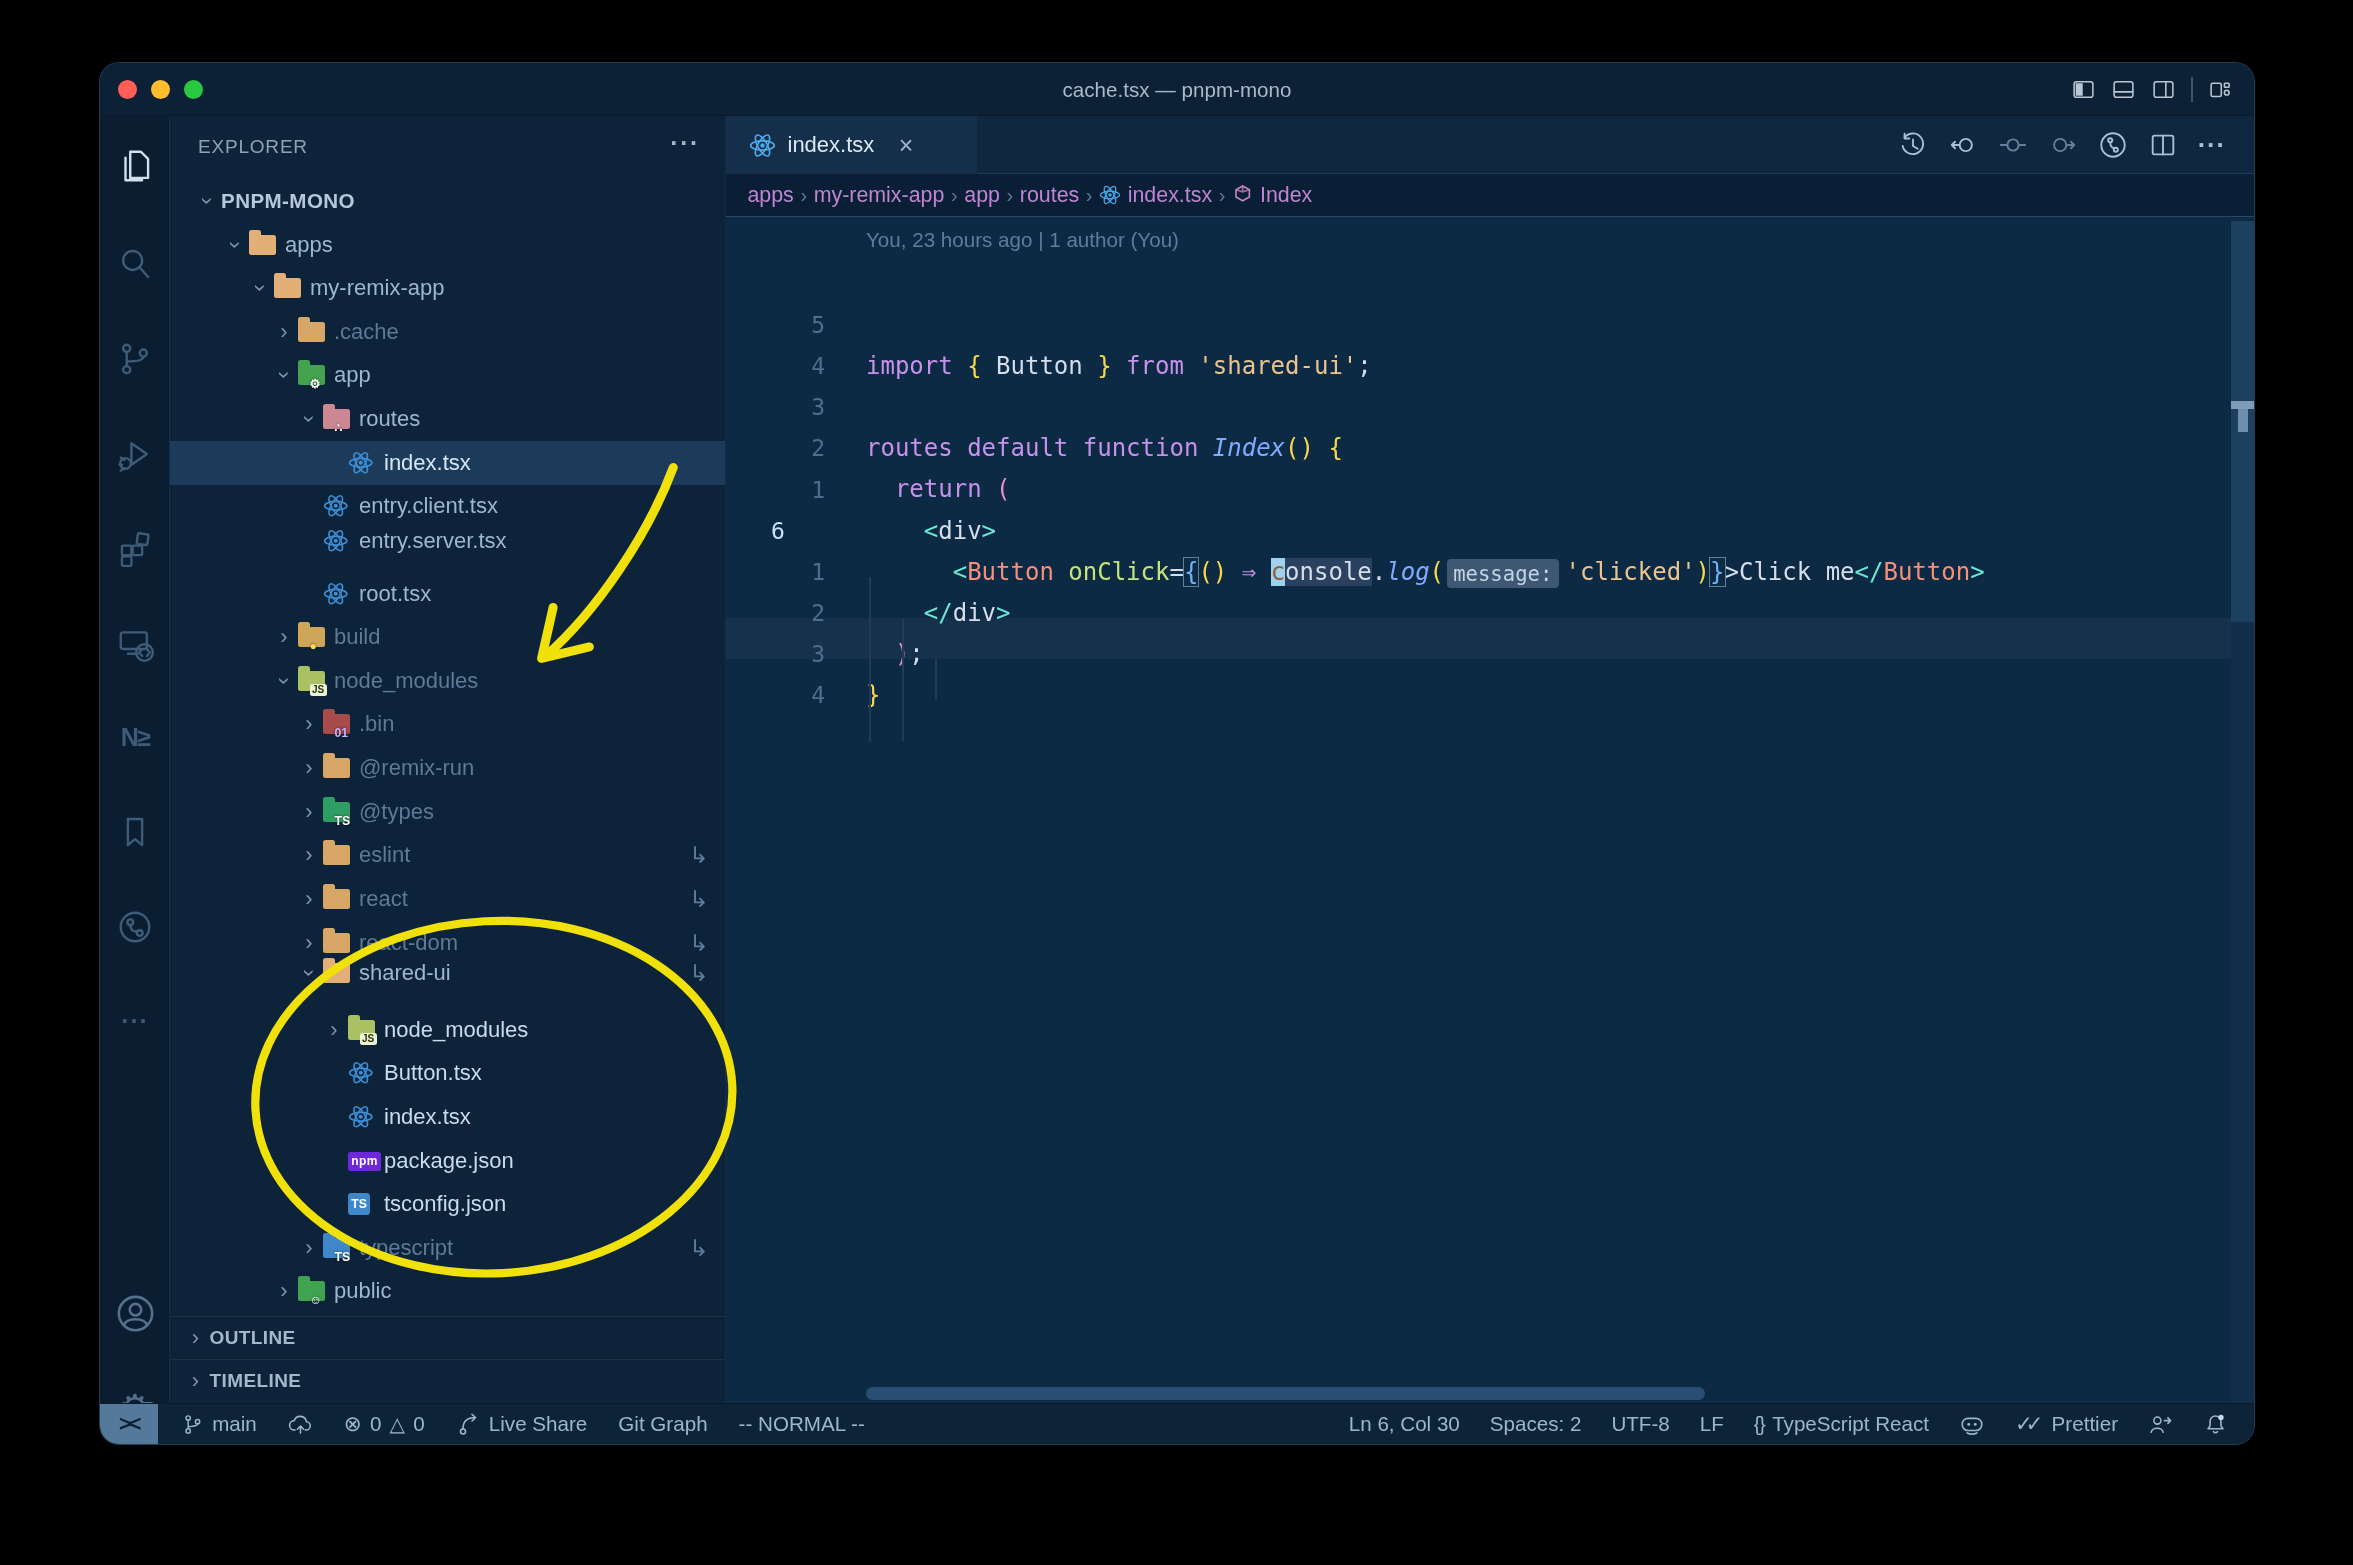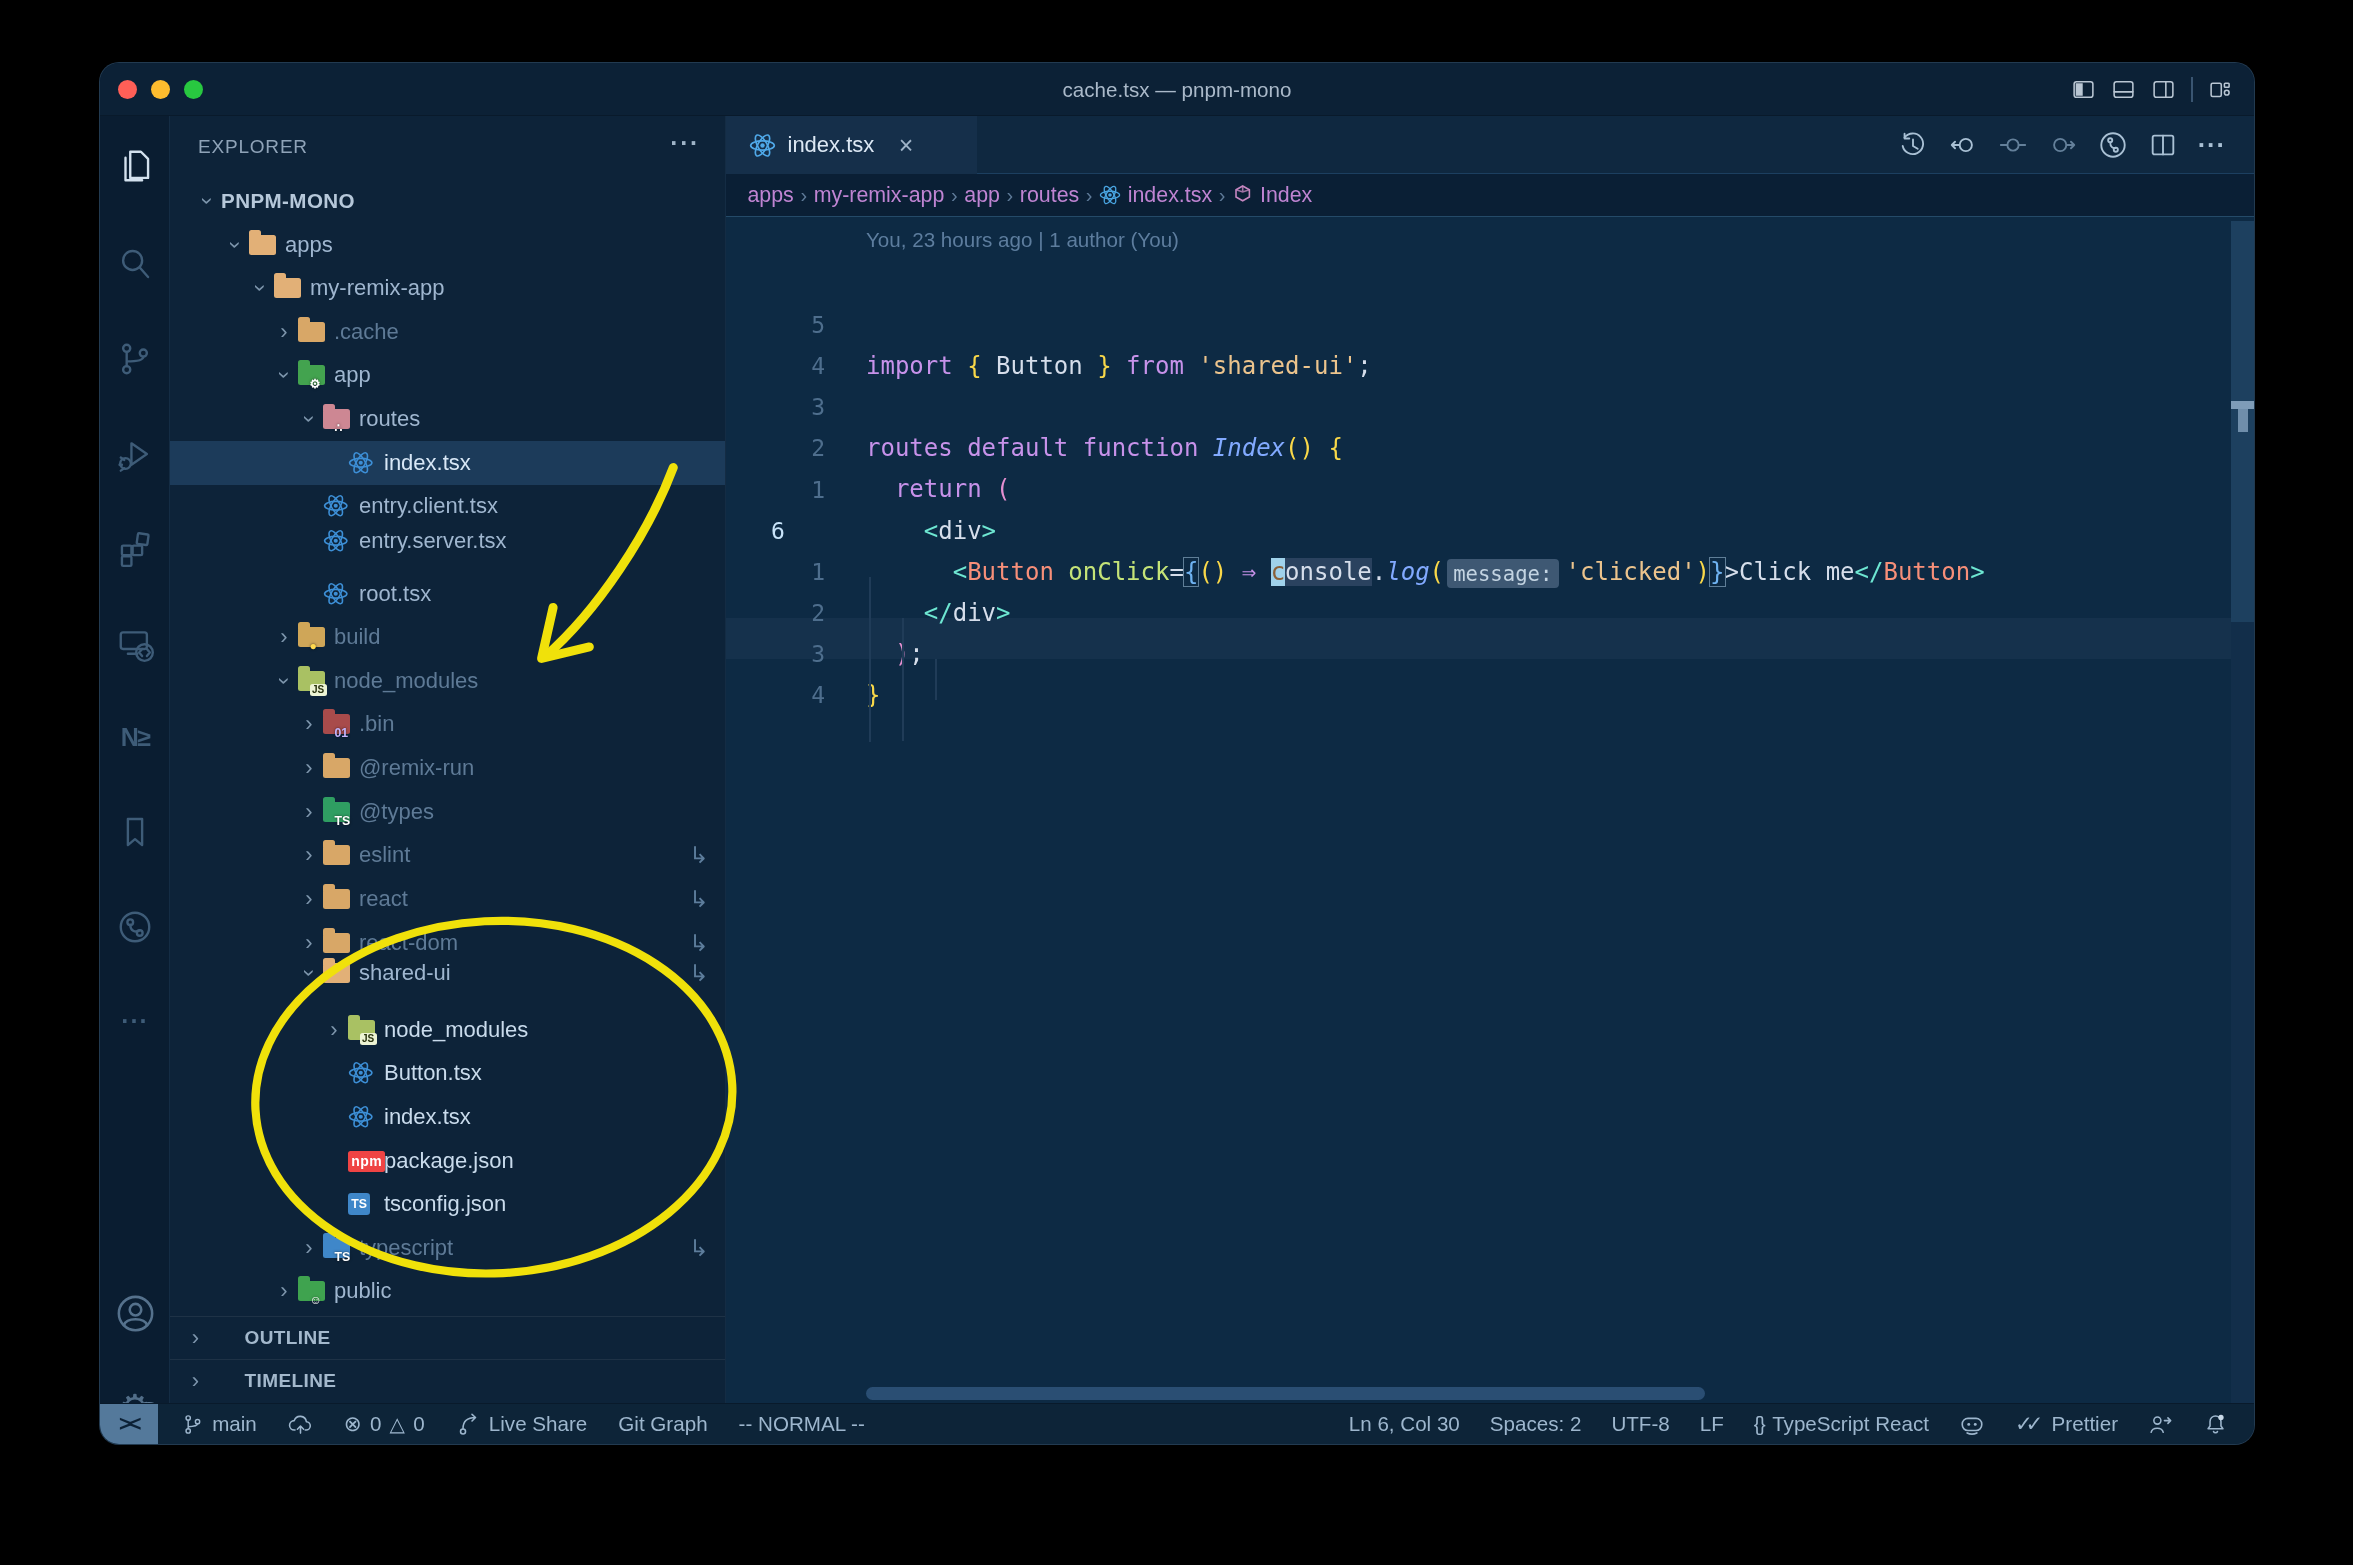--- a/index.html
+++ b/index.html
@@ -52,29 +52,29 @@
   .chev { width:28px; flex:none; color:#7d95ac; font-size:22px; display:flex; justify-content:center; }
   .chev.open { transform:rotate(90deg); }
   .tico { width:36px; flex:none; display:flex; align-items:center; justify-content:flex-start; position:relative; }
   .fold { position:relative; width:27px; height:20px; border-radius:2.5px; background:var(--fc); display:inline-block; }
   .fold::before { content:""; position:absolute; top:-5px; left:0; width:12.3px; height:6.6px;
     border-radius:2.5px 2.5px 0 0; background:inherit; }
   .fbadge { position:absolute; left:11.5px; bottom:-5px; font-size:12.3px; font-weight:bold; line-height:1;
     text-shadow:0 0 2.5px rgba(0,0,0,.7); }
   .fbadge.chip { background:#edf4d4; color:#2a330f; border-radius:2.5px; padding:0.8px 2.5px; font-size:10px;
     text-shadow:none; }
-  .npmchip { background:#ef4444; color:#fff; font-size:14px; font-weight:bold; border-radius:2.5px;
+  .npmchip { background:#6d28d9; color:#fff; font-size:12px; font-weight:bold; border-radius:2.5px;
     padding:2.5px 3.3px; letter-spacing:0.4px; }
   .tschip { background:#3f87c9; color:#fff; font-size:12.3px; font-weight:bold; border-radius:3.3px;
     width:22px; height:22px; display:inline-flex; align-items:center; justify-content:center; }
   .symarrow { position:absolute; right:16.5px; color:#5d7d9c; font-size:23px; }
   .sb-section { position:absolute; left:0; right:0; height:43px; display:flex; align-items:center;
     border-top:0.8px solid rgba(255,255,255,.07); cursor:pointer; }
   .sb-section .chev { margin-left:11.5px; }
-  .sb-section .lab { color:#a3b8cc; font-weight:bold; font-size:19px; letter-spacing:0.4px;margin-left:35px; }
+  .sb-section .lab { color:#a3b8cc; font-weight:bold; font-size:19px; letter-spacing:0.4px; }
 
   
   .editor { flex:1; position:relative; background:#0d2a44; }
   .tabbar { position:absolute; top:0; left:0; right:0; height:58px; background:#0f2840;
     border-bottom:1.6px solid #1c3f60; }
   .tab { position:absolute; left:0; top:0; width:251px; height:58px; background:#152f4a; display:flex;
     align-items:center; padding-left:23px; gap:11.5px; cursor:pointer; }
   .tab .tlabel { color:#dce8f4; font-size:22px; }
   .tab .tclose { color:#9fb3c8; font-size:25px; margin-left:13px; cursor:pointer; }
   .etoolbar { position:absolute; right:28px; top:0; height:58px; display:flex; align-items:center; gap:20px;

